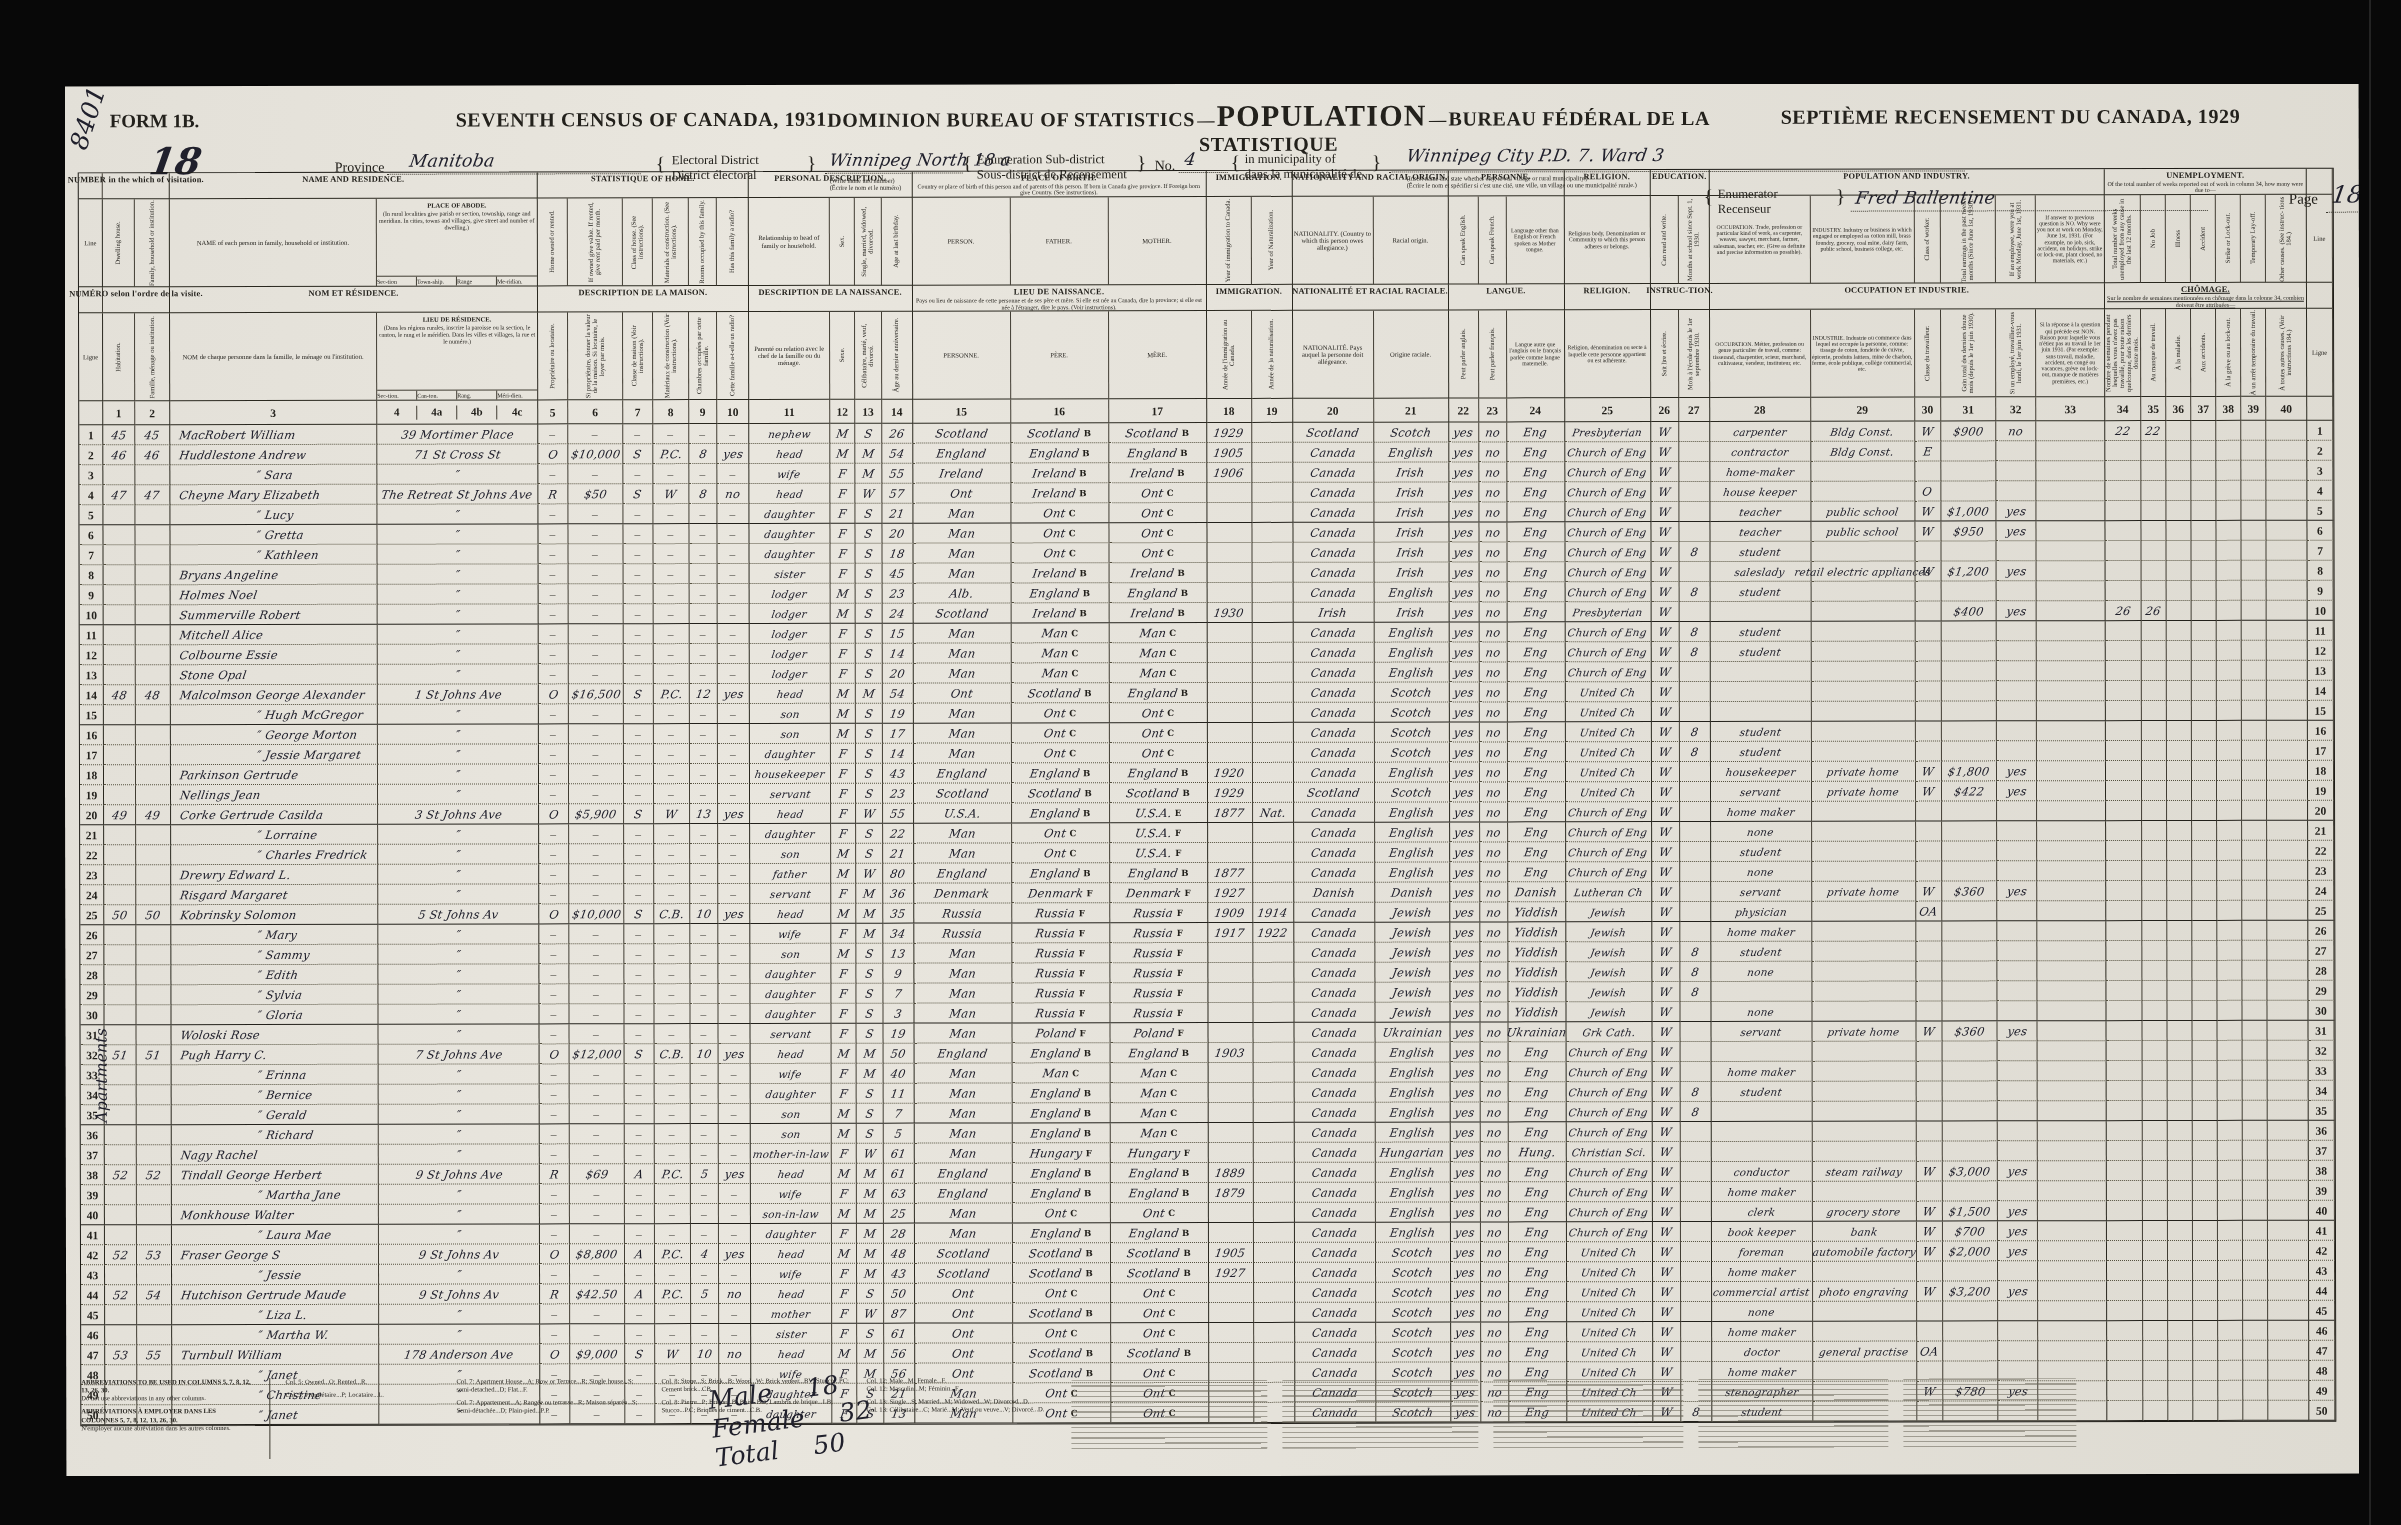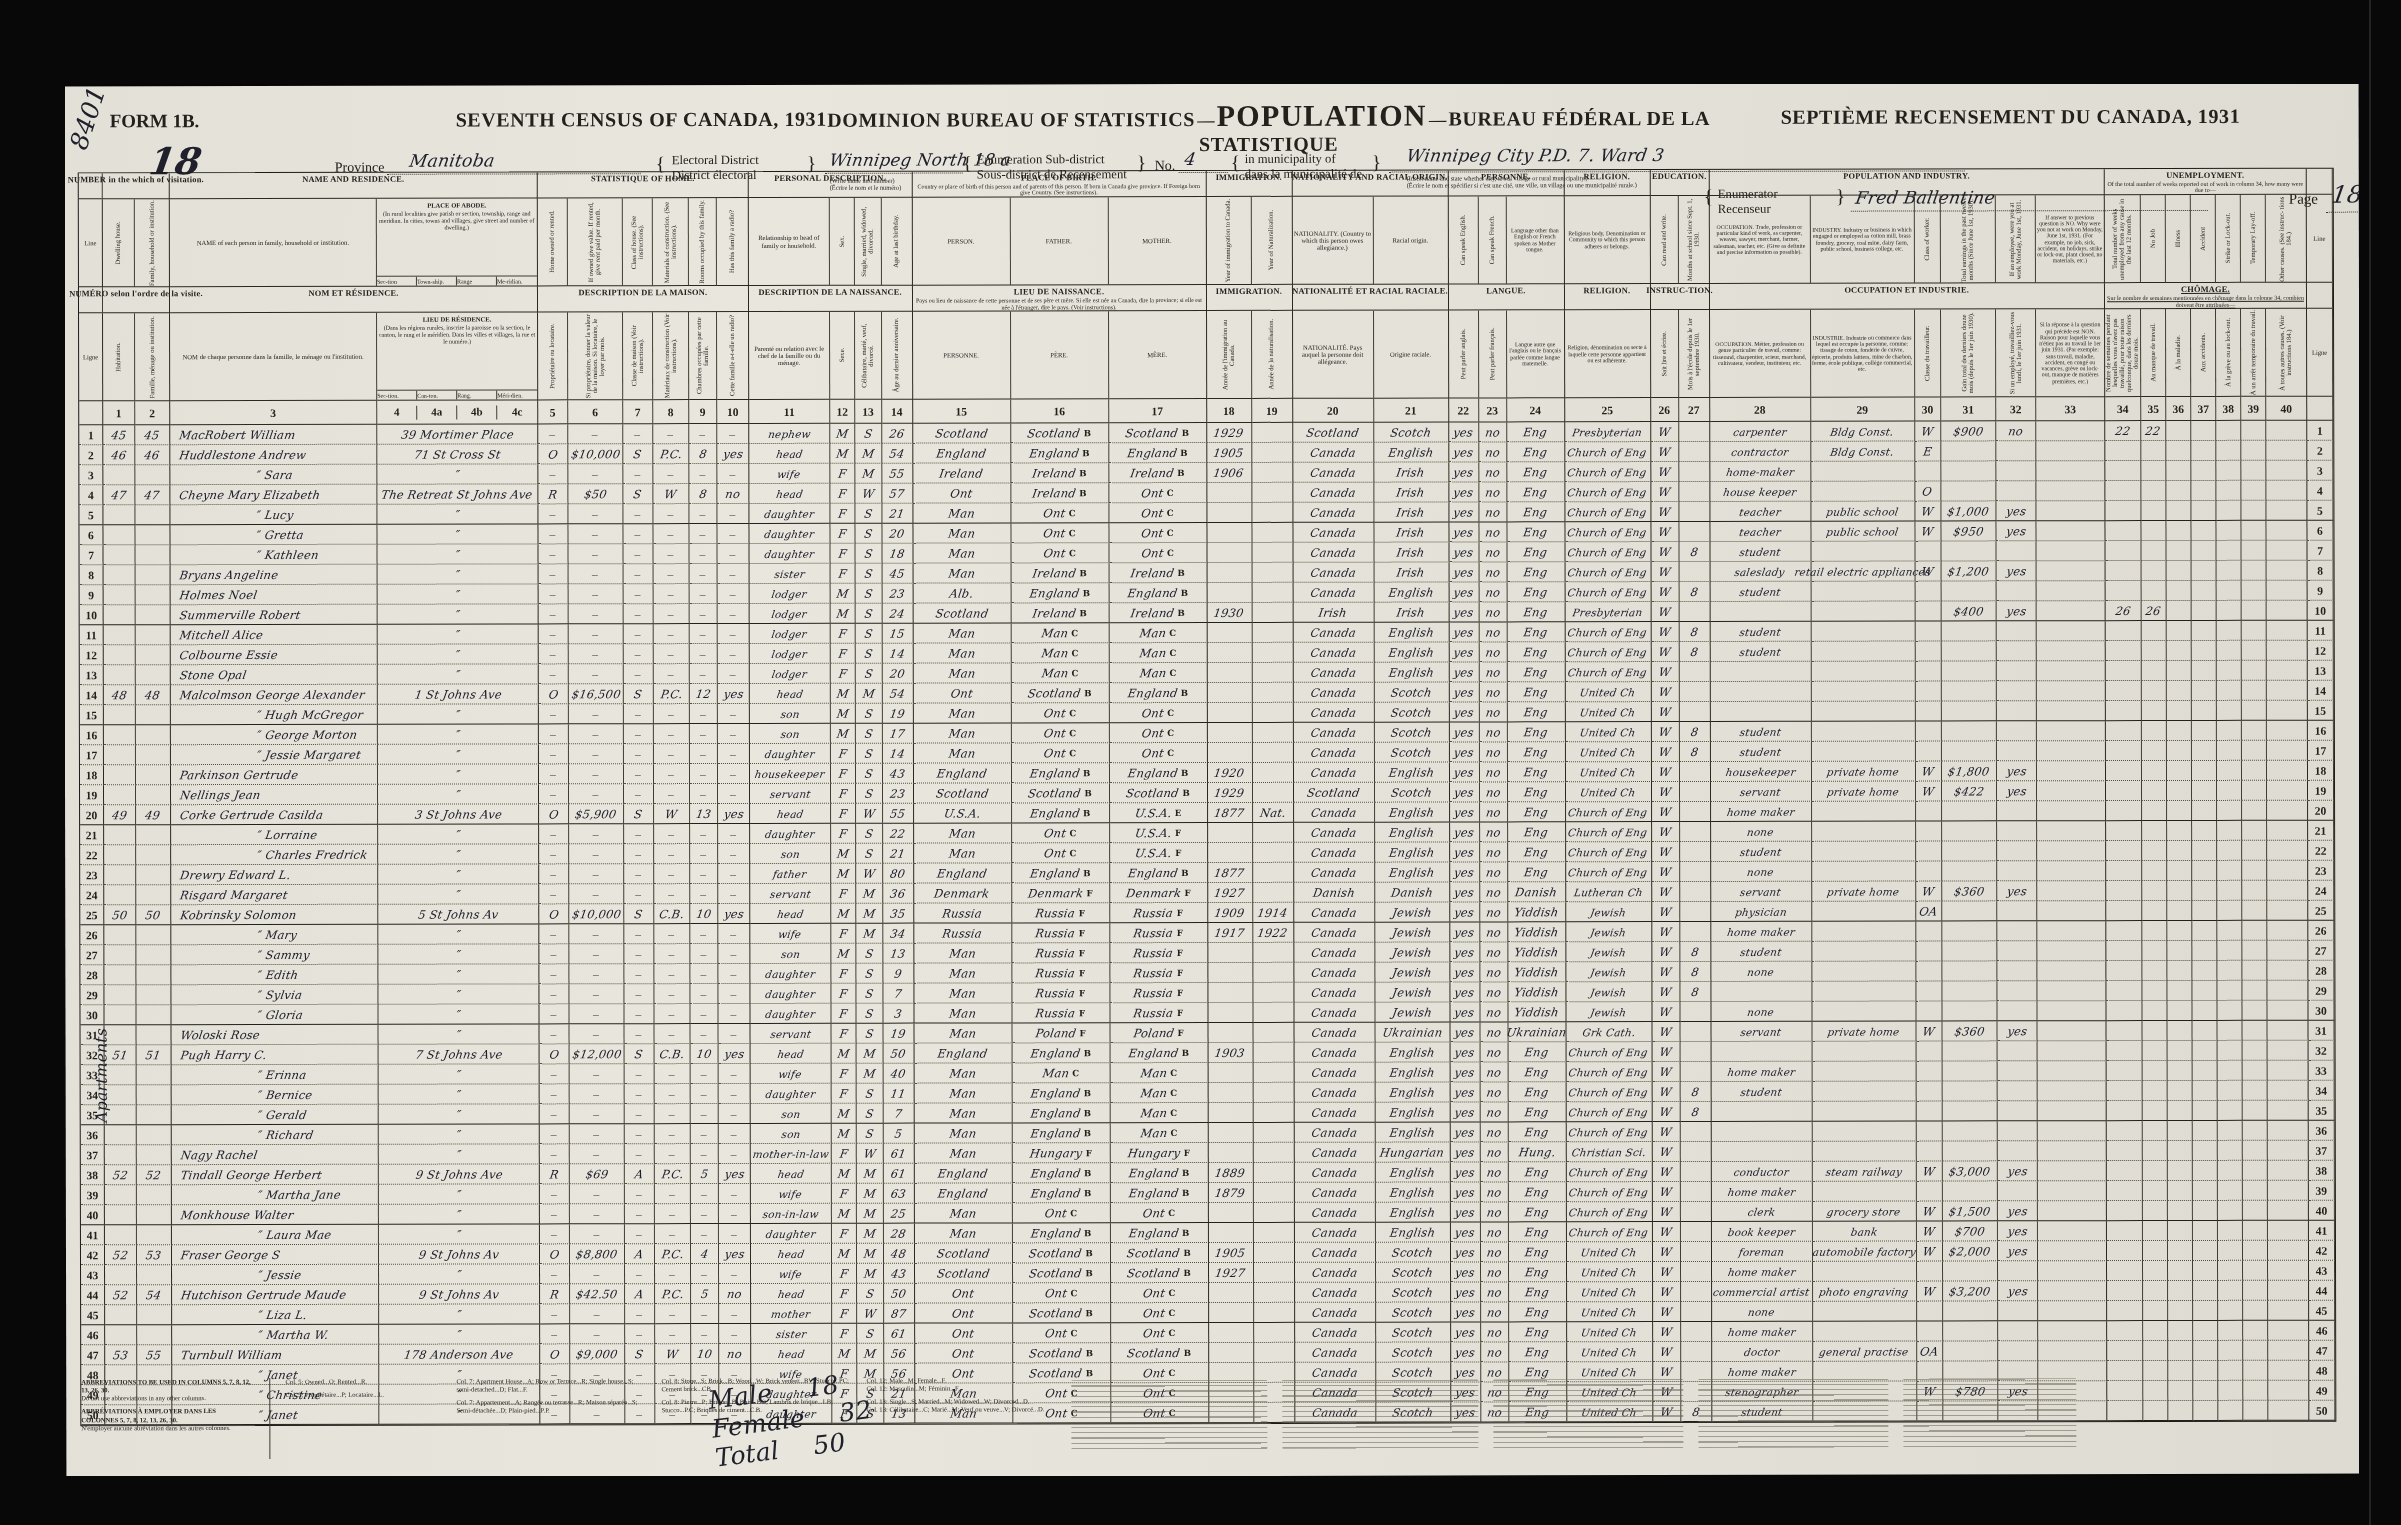--- a/index.html
+++ b/index.html
@@ -66,21 +66,21 @@
     <div class="p b" style="left:46px;top:24px;font-size:19px;">FORM 1B.</div>
     <div class="p hw hwsk" style="left:86px;top:53px;font-size:37px;font-weight:bold;">18</div>
     <div class="p b" style="left:392px;top:23px;font-size:20px;letter-spacing:0.6px;">SEVENTH CENSUS OF CANADA, 1931</div>
     <div class="p" style="left:715px;top:15px;width:980px;text-align:center;">
       <span class="b" style="font-size:20px;letter-spacing:0.6px;">DOMINION BUREAU OF STATISTICS</span>
       <span class="b" style="font-size:17.3px;">—</span>
       <span class="b" style="font-size:30px;letter-spacing:1.2px;">POPULATION</span>
       <span class="b" style="font-size:17.3px;">—</span>
       <span class="b" style="font-size:20px;letter-spacing:0.6px;">BUREAU FÉDÉRAL DE LA STATISTIQUE</span>
     </div>
-    <div class="p b" style="left:1717px;top:23px;font-size:20px;letter-spacing:0.6px;">SEPTIÈME RECENSEMENT DU CANADA, 1931</div>
+    <div class="p b" style="left:1717px;top:23px;font-size:20px;letter-spacing:0.6px;">SEPTIÈME RECENSEMENT DU CANADA, 1929</div>
 
     <div class="p" style="left:271px;top:74px;font-size:14px;">Province</div>
     <div class="p hw hwsk" style="left:346px;top:65px;font-size:17.3px;">Manitoba</div>
     <div class="p dotline" style="left:323px;top:88px;width:254px;"></div>
     <div class="p brace" style="left:592px;top:68px;">{</div>
     <div class="p" style="left:608px;top:68px;font-size:12.7px;line-height:1.2;">
       <div>Electoral District</div>
         <div>District électoral</div>
     </div>
     <div class="p brace" style="left:743px;top:68px;">}</div>

